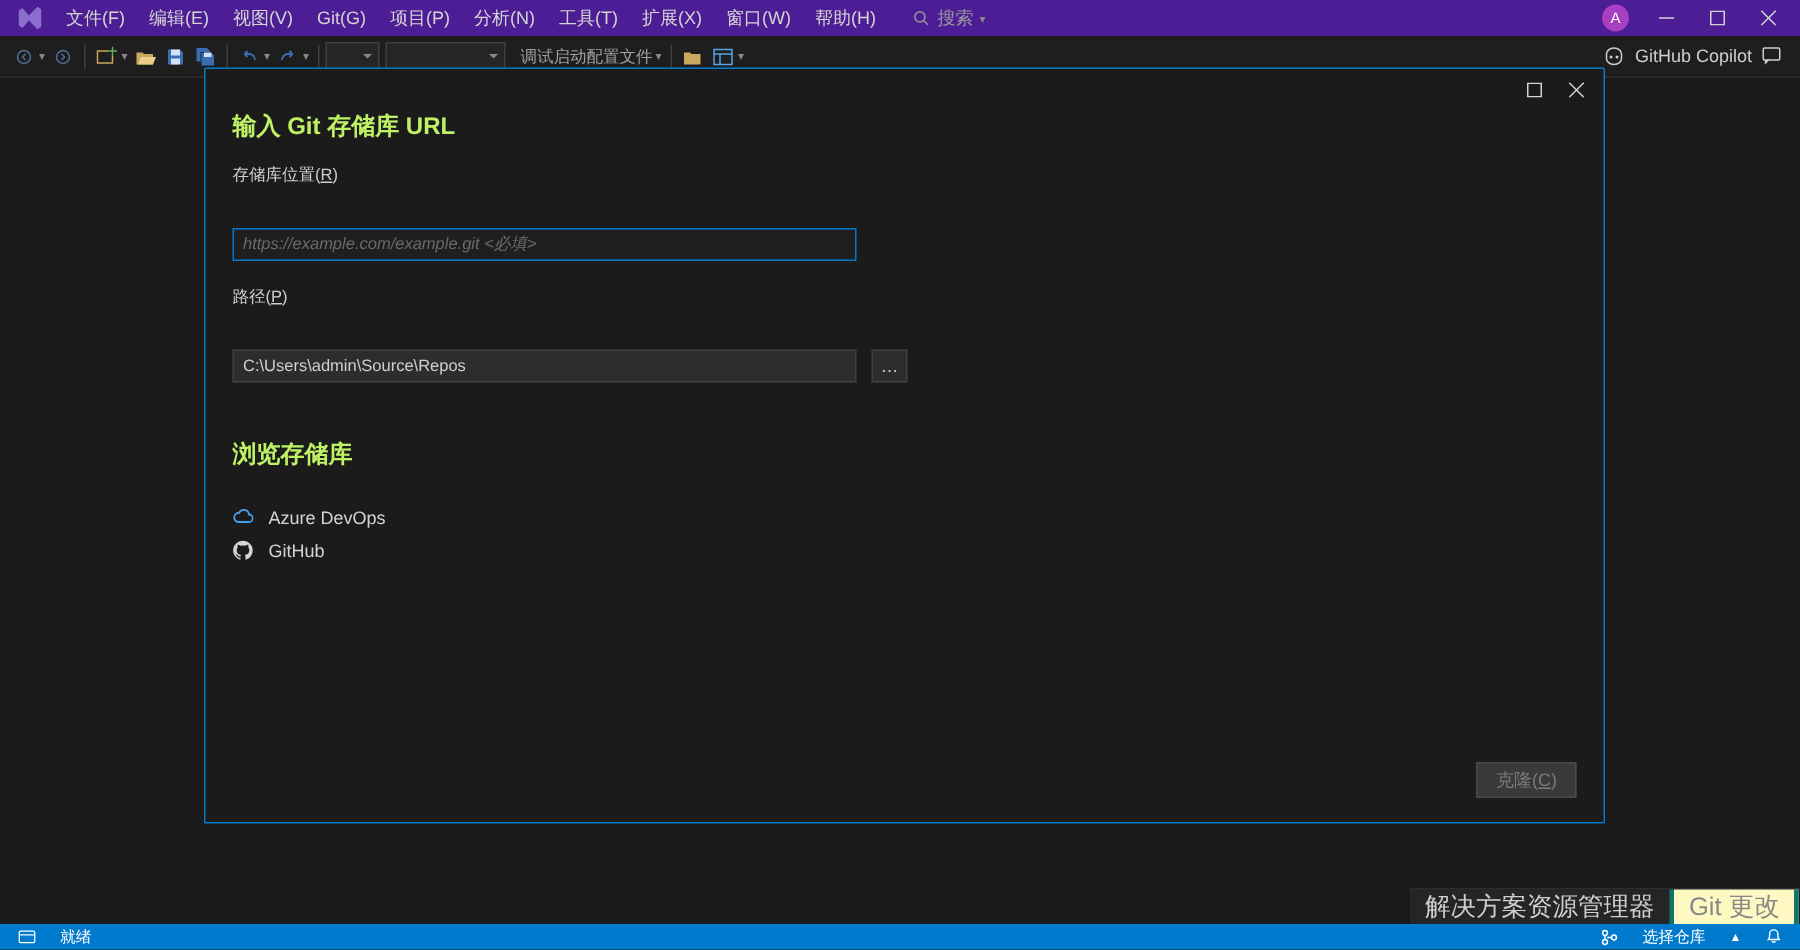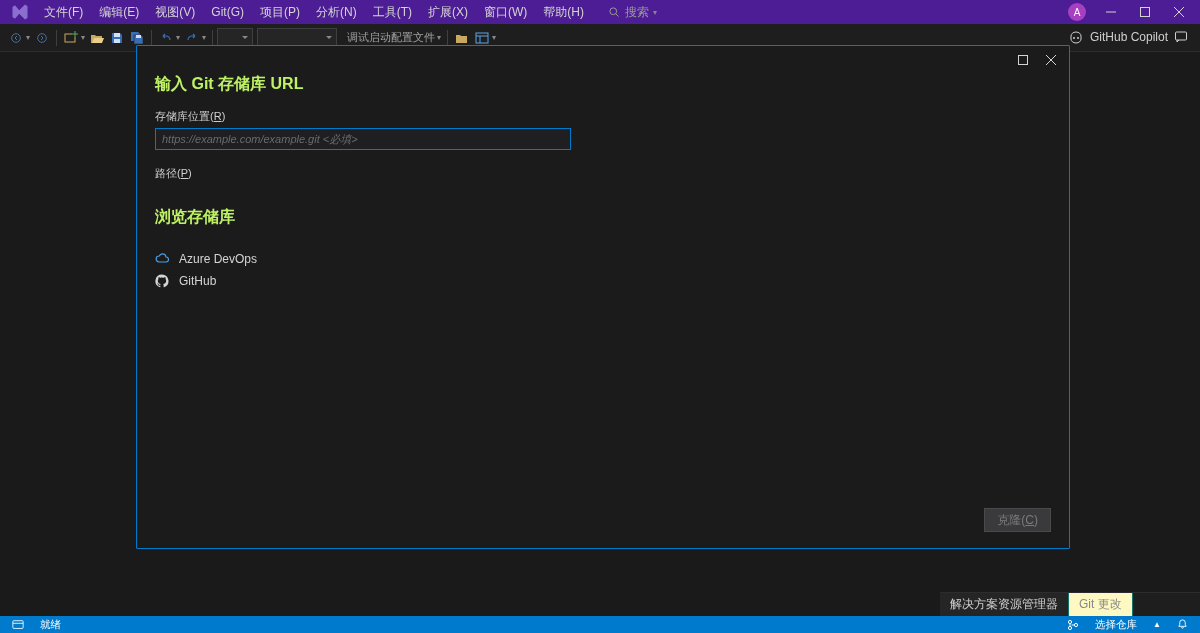--- a/index.html
+++ b/index.html
@@ -28,33 +28,33 @@
   
   .shade{position:absolute;left:0;top:52px;right:0;bottom:17px;background:#1a1a1a;}
   .modal{position:absolute;left:136px;top:45px;width:934px;height:504px;background:#1b1b1c;border:1px solid #007acc;border-radius:1px;display:flex;flex-direction:column;}
   .modal-chrome{height:28px;display:flex;align-items:center;justify-content:flex-end;padding:0 4px;}
   .modal-btn{width:28px;height:24px;display:flex;align-items:center;justify-content:center;color:#d4d4d4;cursor:pointer;}
   .modal-body{padding:0 18px 14px 18px;flex:1;display:flex;flex-direction:column;}
   h1.modal-title{margin:0 0 18px 0;font-size:22px;font-weight:600;color:#e6e6e6;}
   h2.section{margin:0 0 14px 0;font-size:16px;font-weight:600;color:#bef264;}
   .field-label{font-size:11px;color:#cfcfcf;margin-bottom:4px;}
   .field-label u{text-decoration:underline;}
-  .row{display:flex;align-items:center;gap:10px;margin-bottom:16px;}
+  .row{display:flex;align-items:center;gap:10px;margin-bottom:16px;margin-top:24px;}
   .text-input{height:22px;width:416px;background:#2d2d30;border:1px solid #3f3f41;color:#d4d4d4;padding:0 6px;font-size:11px;font-family:inherit;}
   .text-input.focused{border:1px solid #007acc;background:#1f1f22;}
   .text-input::placeholder{color:#6a6a6a;font-style:italic;}
   .text-input[readonly]{color:#cfcfcf;}
   .browse-btn{height:22px;width:24px;background:#2d2d30;border:1px solid #3f3f41;color:#cfcfcf;cursor:pointer;display:inline-flex;align-items:center;justify-content:center;font-size:12px;}
   .provider-list{margin-top:6px;}
   .provider{display:flex;align-items:center;gap:10px;padding:4px 0;color:#d4d4d4;font-size:12px;cursor:pointer;}
   .modal-footer{margin-top:auto;display:flex;justify-content:flex-end;padding:6px 0 2px 0;}
   .primary-btn{height:24px;min-width:64px;padding:0 12px;background:#3a3a3d;border:1px solid #4a4a4d;color:#7a7a7a;font-size:12px;cursor:not-allowed;}
   
   .bottom-tabs{position:absolute;right:0;bottom:17px;width:260px;height:24px;border-top:1px solid #2d2d30;display:flex;align-items:stretch;background:#1e1e1e;}
-  .bottom-tab{padding:4px 10px;font-size:12px;color:#cfcfcf;background:#252526;border-right:1px solid #0f766e;display:flex;align-items:center;}
+  .bottom-tab{padding:4px 10px;font-size:17px;color:#cfcfcf;background:#252526;border-right:3px solid #0f766e;display:flex;align-items:center;}
   .bottom-tab.dim{color:#888;background:#fef9c3;}
   
   .status{position:absolute;left:0;right:0;bottom:0;height:17px;background:#007acc;color:#fff;display:flex;align-items:center;font-size:10.5px;padding:0 4px;}
   .status .s-item{display:flex;align-items:center;gap:16px;padding:0 8px;height:100%;}
   .status .spacer{flex:1;}
   
   .nav-arrow{width:10px;height:10px;}
 </style>
 </head>
 <body>
@@ -224,20 +224,24 @@
 
     <div class="field-label">
       <span>存储库位置(</span><u>R</u><span>)</span>
     </div>
     <div class="row">
       <input class="text-input focused" type="text" placeholder="https://example.com/example.git &lt;必填&gt;" style="">
     </div>
 
     <div class="field-label">
       <span>路径(</span><u>P</u><span>)</span>
+    </div>
+    <div class="row">
+      <input class="text-input" type="text" readonly="" value="C:\Users\admin\Source\Repos" style="">
+      <button class="browse-btn">…</button>
     </div>
 
     <h2 class="section" style="margin-top:22px">浏览存储库</h2>
     <div class="provider-list">
       <div class="provider">
         <svg width="14" height="14" viewBox="0 0 14 14">
             <path d="M4 10a3 3 0 0 1 .3-6A3.5 3.5 0 0 1 11 5a2.5 2.5 0 0 1 0 5H4z" fill="none" stroke="#4aa0e6" stroke-width="1.2"></path>
           </svg>
         <span>Azure DevOps</span>
       </div>

